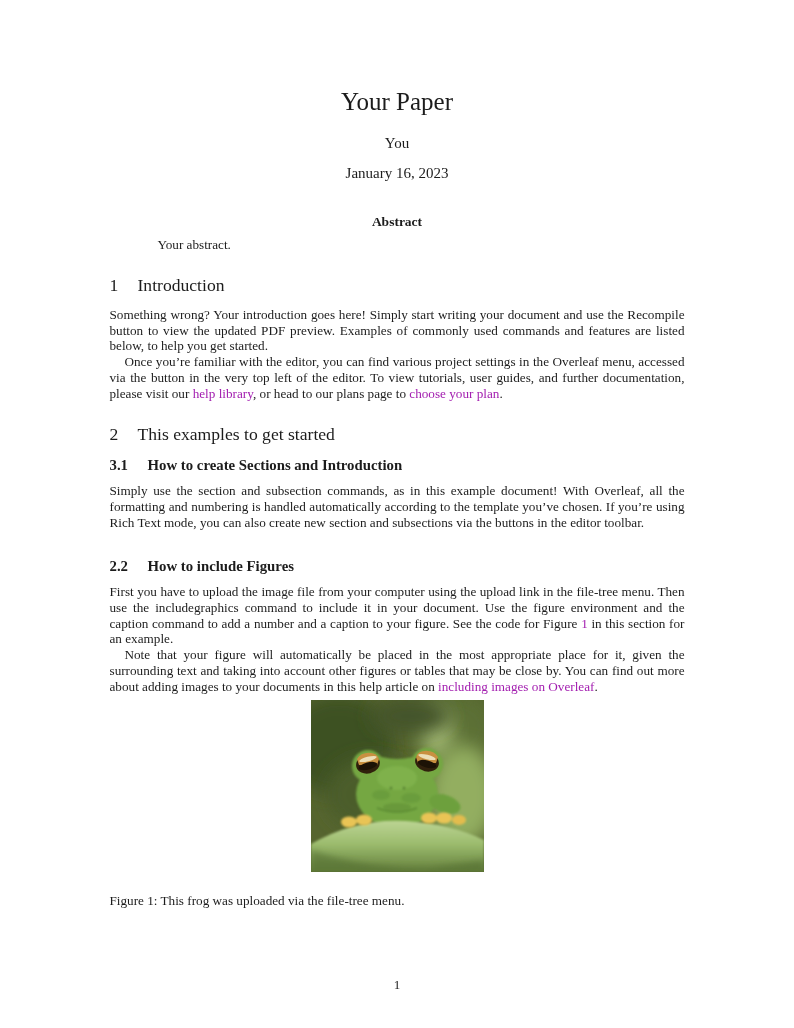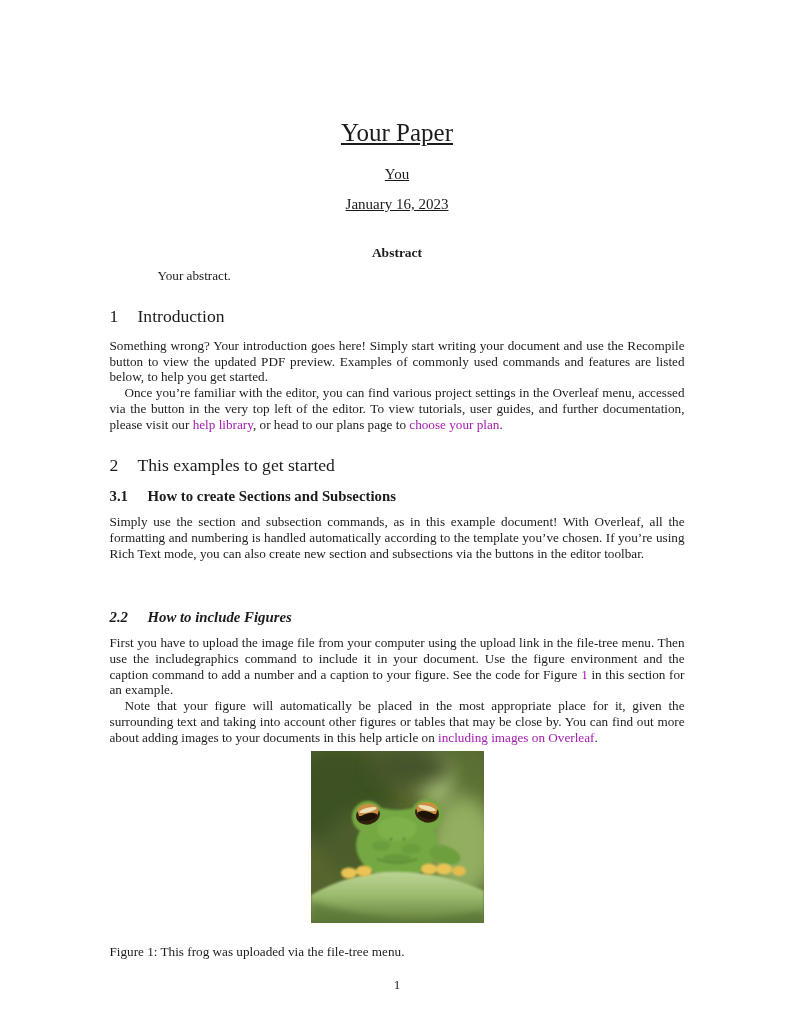--- a/index.html
+++ b/index.html
@@ -1,35 +1,35 @@
 <!DOCTYPE html>
 <html><head>
 <meta charset="utf-8">
 <style>
   html,body { margin:0; padding:0; background:#ffffff; }
   .page {
     position:relative; width:794px; height:1028px; margin:0 auto;
     background:#ffffff; color:#1c1c1c; overflow:hidden;
     font-family:"Liberation Serif","DejaVu Serif",serif;
   }
-  .header { text-align:center; padding-top:118px;text-decoration:underline; }
+  .header { text-align:center; padding-top:87px; }
   .title  { font-size:25px; line-height:29px; }
   .author { font-size:15px; line-height:17px; margin-top:19px; }
   .date   { font-size:15px; line-height:17px; margin-top:13px; }
 
   .content { width:575px; margin:0 auto; }
 
   .abstract-heading { text-align:center; font-weight:bold; font-size:13.5px; line-height:16px; margin-top:32px; }
   .abstract-text    { font-size:13.2px; line-height:16px; margin:7px 0 0 48px; }
 
   .h-section { font-size:17.6px; line-height:20px; font-weight:normal; margin:22px 0 12px 0; }
   .h-section .sec-num { display:inline-block; min-width:28px; }
   .h-sub { font-size:14.8px; line-height:17px; font-weight:bold; margin:13px 0 9px 0; }
   .h-sub .sec-num { display:inline-block; min-width:38px; }
-  .h-sub.more-space { margin-top:48px;font-style:italic; }
+  .h-sub.more-space { margin-top:28px; }
   .h-section.more-space { margin-top:23px; }
 
   p.body { font-size:13.2px; line-height:15.7px; text-align:justify; margin:0; }
   p.indent { text-indent:15px; }
 
   a.doclink { color:#a21caf; text-decoration:none; cursor:pointer; }
 
   .figure-block { text-align:center; margin-top:6px; }
   .figure-img { display:inline-block; width:173px; height:172px; line-height:0; }
   .caption { text-align:left; font-size:13.2px; line-height:16px; margin-top:17px; }
@@ -52,21 +52,21 @@
     <div class="abstract-heading">Abstract</div>
     <div class="abstract-text">Your abstract.</div>
 
     <div class="h-section"><span class="sec-num">1</span><span>Introduction</span></div>
 
     <p class="body"><span>Something wrong? Your introduction goes here! Simply start writing your document and use the Recompile button to view the updated PDF preview. Examples of commonly used commands and features are listed below, to help you get started.</span></p>
     <p class="body indent"><span>Once you’re familiar with the editor, you can find various project settings in the Overleaf menu, accessed via the button in the very top left of the editor. To view tutorials, user guides, and further documentation, please visit our </span><a class="doclink">help library</a><span>, or head to our plans page to </span><a class="doclink">choose your plan</a><span>.</span></p>
 
     <div class="h-section more-space"><span class="sec-num">2</span><span>This examples to get started</span></div>
 
-    <div class="h-sub"><span class="sec-num">3.1</span><span>How to create Sections and Subsections</span></div>
+    <div class="h-sub"><span class="sec-num">3.1</span><span>How to create Sections and Introduction</span></div>
 
     <p class="body"><span>Simply use the section and subsection commands, as in this example document! With Overleaf, all the formatting and numbering is handled automatically according to the template you’ve chosen. If you’re using Rich Text mode, you can also create new section and subsections via the buttons in the editor toolbar.</span></p>
 
     <div class="h-sub more-space"><span class="sec-num">2.2</span><span>How to include Figures</span></div>
 
     <p class="body"><span>First you have to upload the image file from your computer using the upload link in the file-tree menu. Then use the includegraphics command to include it in your document. Use the figure environment and the caption command to add a number and a caption to your figure. See the code for Figure </span><a class="doclink">1</a><span> in this section for an example.</span></p>
     <p class="body indent"><span>Note that your figure will automatically be placed in the most appropriate place for it, given the surrounding text and taking into account other figures or tables that may be close by. You can find out more about adding images to your documents in this help article on </span><a class="doclink">including images on Overleaf</a><span>.</span></p>
 
     <div class="figure-block">
       <span class="figure-img">

